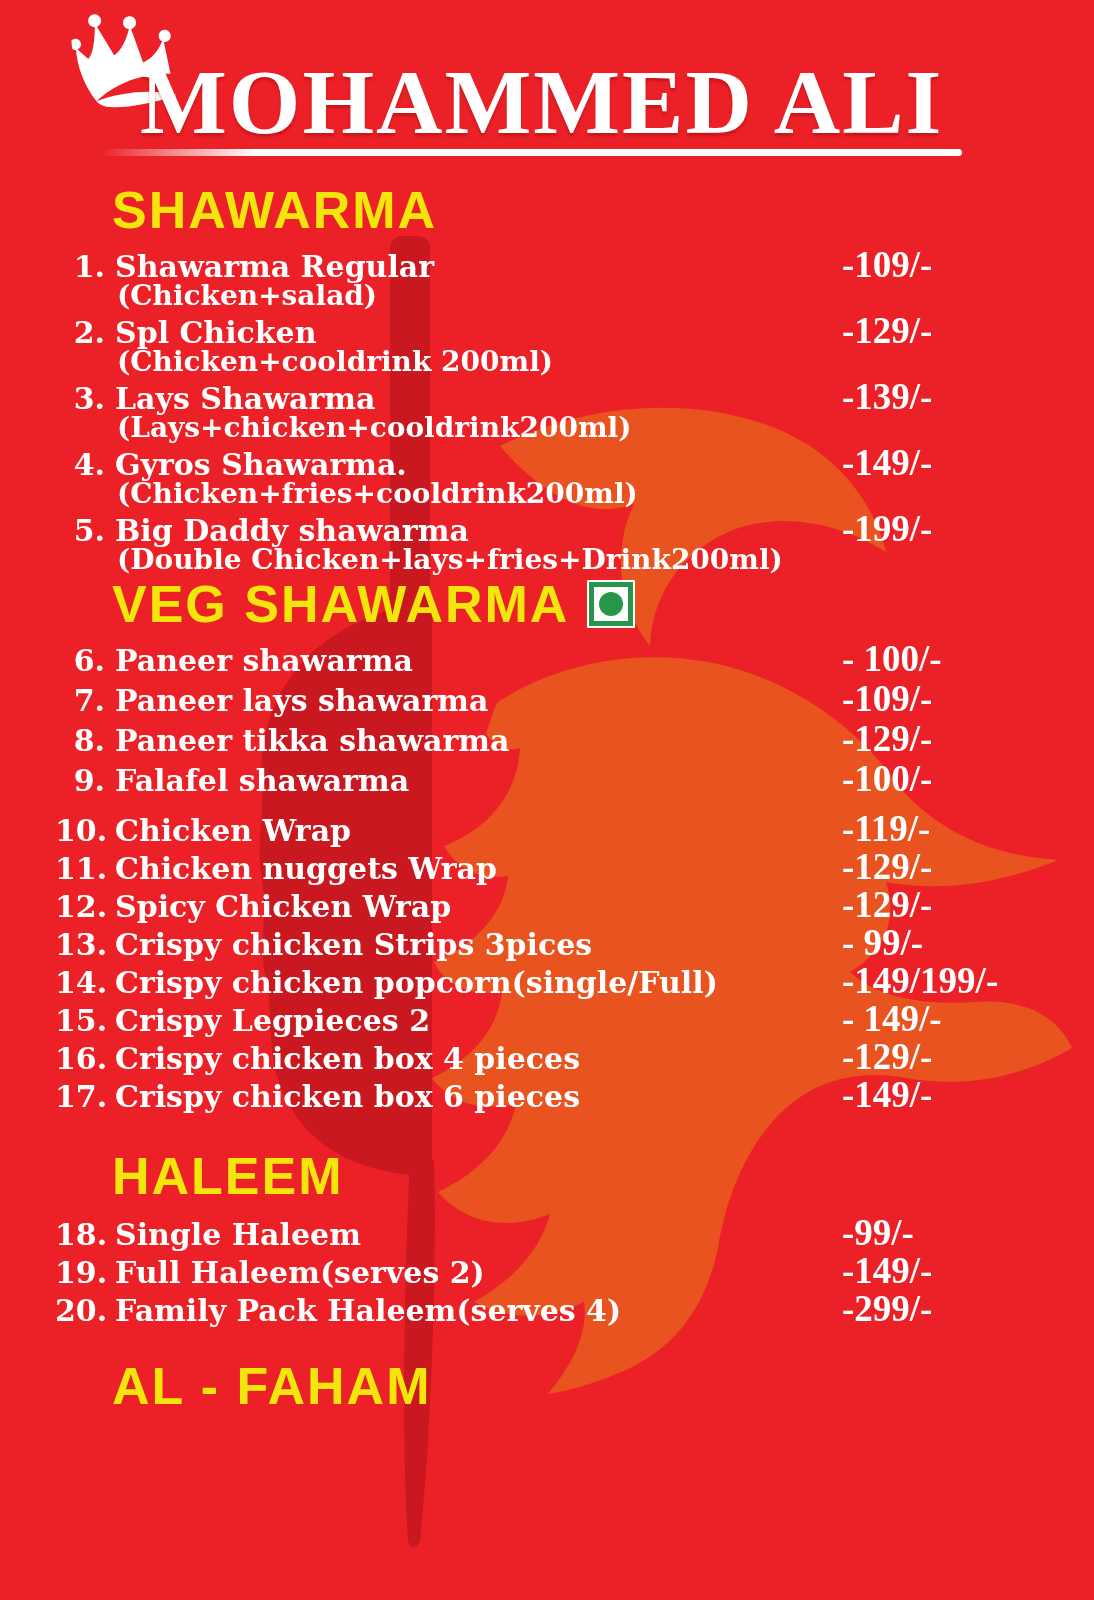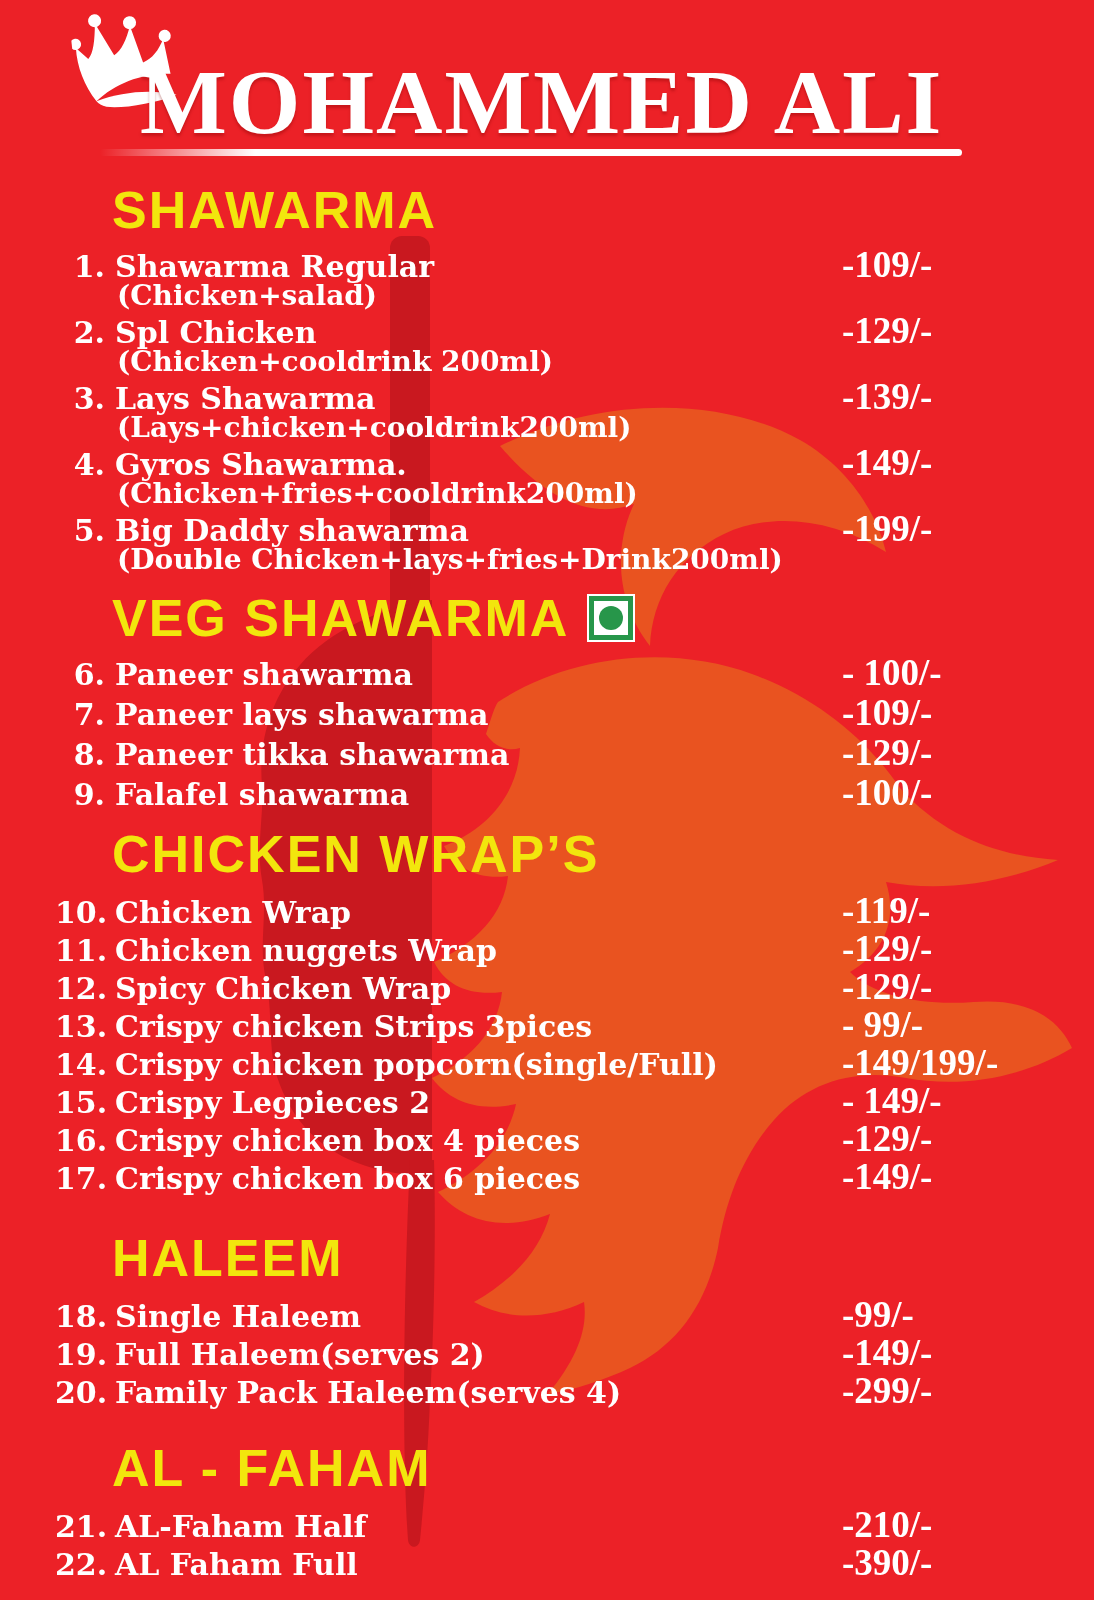--- a/index.html
+++ b/index.html
@@ -34,21 +34,21 @@
 
   
   main{display:block; padding:0 52px 0 55px;}
   h2.sec-title{
     display:flex; align-items:center; gap:18px;
     margin:0 0 0 57px; font-family:"Liberation Sans", sans-serif;
     font-weight:bold; font-size:52px; line-height:52px; letter-spacing:2px;
     color:var(--yellow); white-space:nowrap;
   }
   .sec-shawarma h2{margin-top:14px;align-items:flex-end;}
-  .sec-veg h2{margin-top:18px;}
+  .sec-veg h2{margin-top:4px;}
   .sec-wraps h2{margin-top:16px;}
   .sec-haleem h2{margin-top:36px;}
   .sec-alfaham h2{margin-top:32px;}
   .items{margin-top:12px;}
   .sec-wraps .items, .sec-haleem .items, .sec-alfaham .items{margin-top:14px;}
 
   .row{display:flex; align-items:baseline; margin-top:4px;}
   .sec-wraps .row, .sec-haleem .row, .sec-alfaham .row{margin-top:2px;}
   .num{
     width:50px; margin-right:10px; text-align:right; flex:none;
@@ -249,24 +249,20 @@
       <div class="num">9.</div>
       <div class="body">
         <div class="iname">Falafel shawarma</div>
 
       </div>
       <div class="price">-100/-</div>
     </div>
           </div>
     </section>
         <section class="sec-wraps">
-      <h2 class="sec-title">
-        <span class="sec-text">CHICKEN WRAP’S</span>
-
-      </h2>
       <div class="items">
             <div class="row">
       <div class="num">10.</div>
       <div class="body">
         <div class="iname">Chicken Wrap</div>
 
       </div>
       <div class="price">-119/-</div>
     </div>
             <div class="row">
@@ -357,35 +353,17 @@
       </div>
       <div class="price">-299/-</div>
     </div>
           </div>
     </section>
         <section class="sec-alfaham">
       <h2 class="sec-title">
         <span class="sec-text">AL - FAHAM</span>
 
       </h2>
-      <div class="items">
-            <div class="row">
-      <div class="num">21.</div>
-      <div class="body">
-        <div class="iname">AL-Faham Half</div>
-
-      </div>
-      <div class="price">-210/-</div>
-    </div>
-            <div class="row">
-      <div class="num">22.</div>
-      <div class="body">
-        <div class="iname">AL Faham Full</div>
-
-      </div>
-      <div class="price">-390/-</div>
-    </div>
-          </div>
     </section>
       </main>
   </div>
 
 </div>
 
 </body></html>

